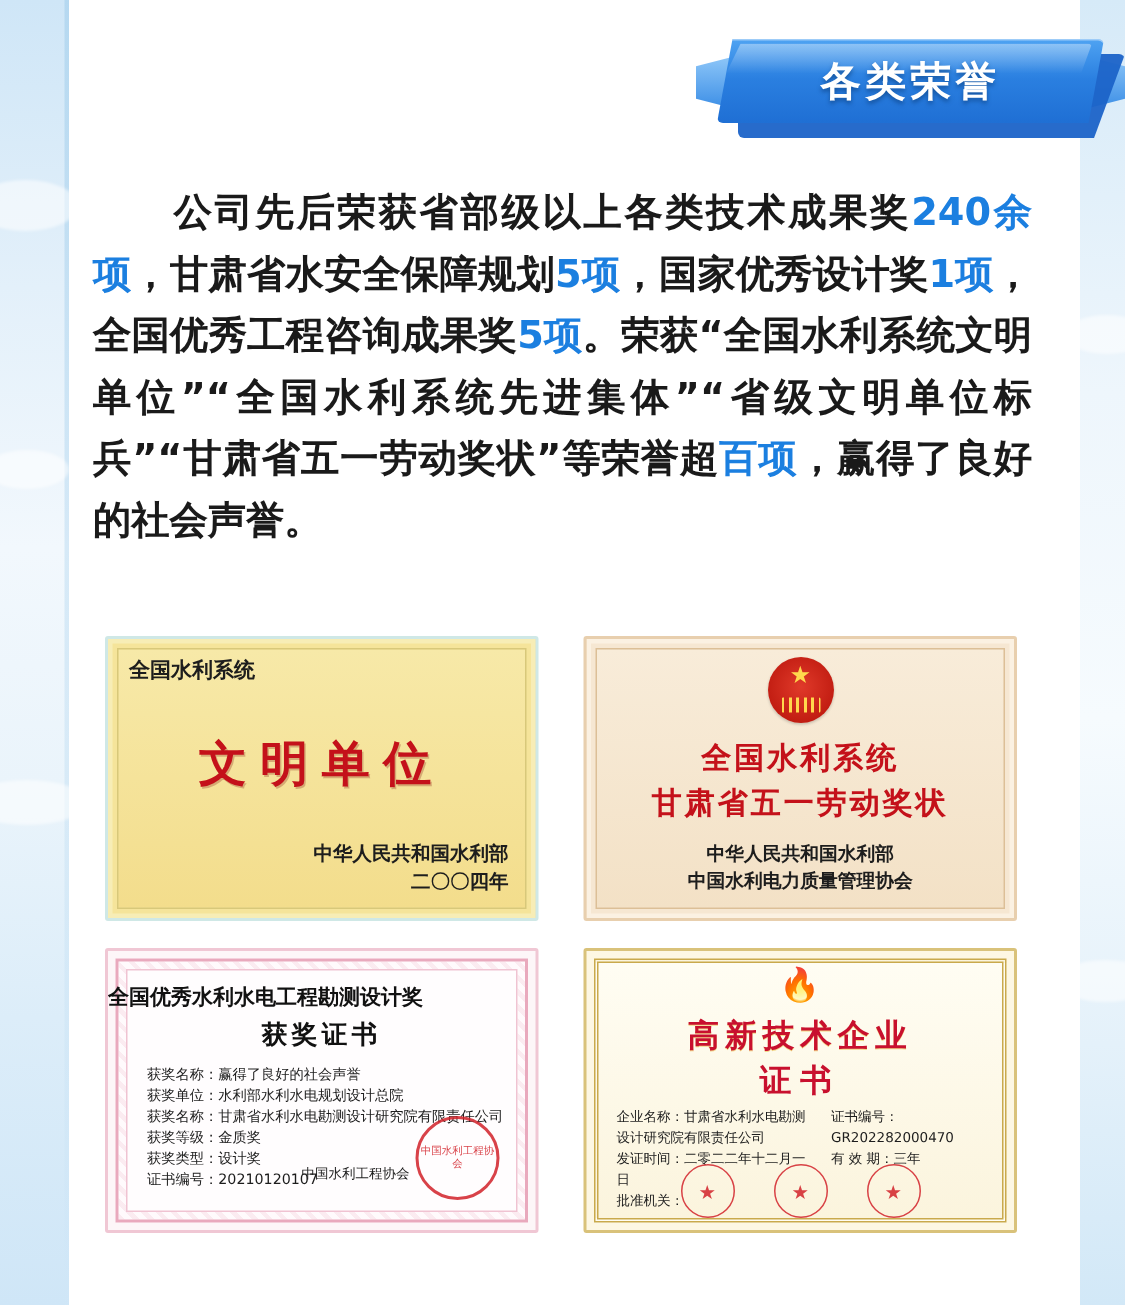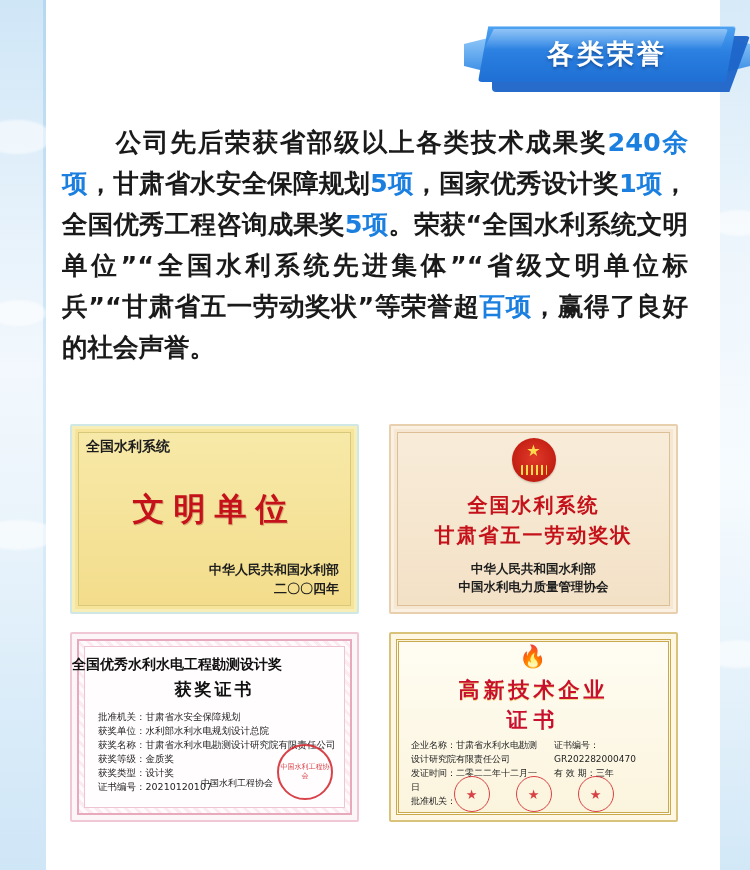--- a/index.html
+++ b/index.html
@@ -467,21 +467,21 @@
         <div>中国水利电力质量管理协会</div>
       </div>
     </div>
 
     <div class="cert cert3">
       <div class="frame"></div>
       <div class="frame2"></div>
       <div class="t1">全国优秀水利水电工程勘测设计奖</div>
       <div class="t2">获奖证书</div>
       <div class="rows">
-        <div>批准机关：甘肃省水安全保障规划</div>
+        <div>获奖名称：赢得了良好的社会声誉</div>
         <div>获奖单位：水利部水利水电规划设计总院</div>
         <div>获奖名称：甘肃省水利水电勘测设计研究院有限责任公司</div>
         <div>获奖等级：金质奖</div>
         <div>获奖类型：设计奖</div>
         <div>证书编号：20210120107</div>
       </div>
       <div class="assoc">中国水利工程协会</div>
       <div class="stamp">中国水利工程协会</div>
     </div>
 

